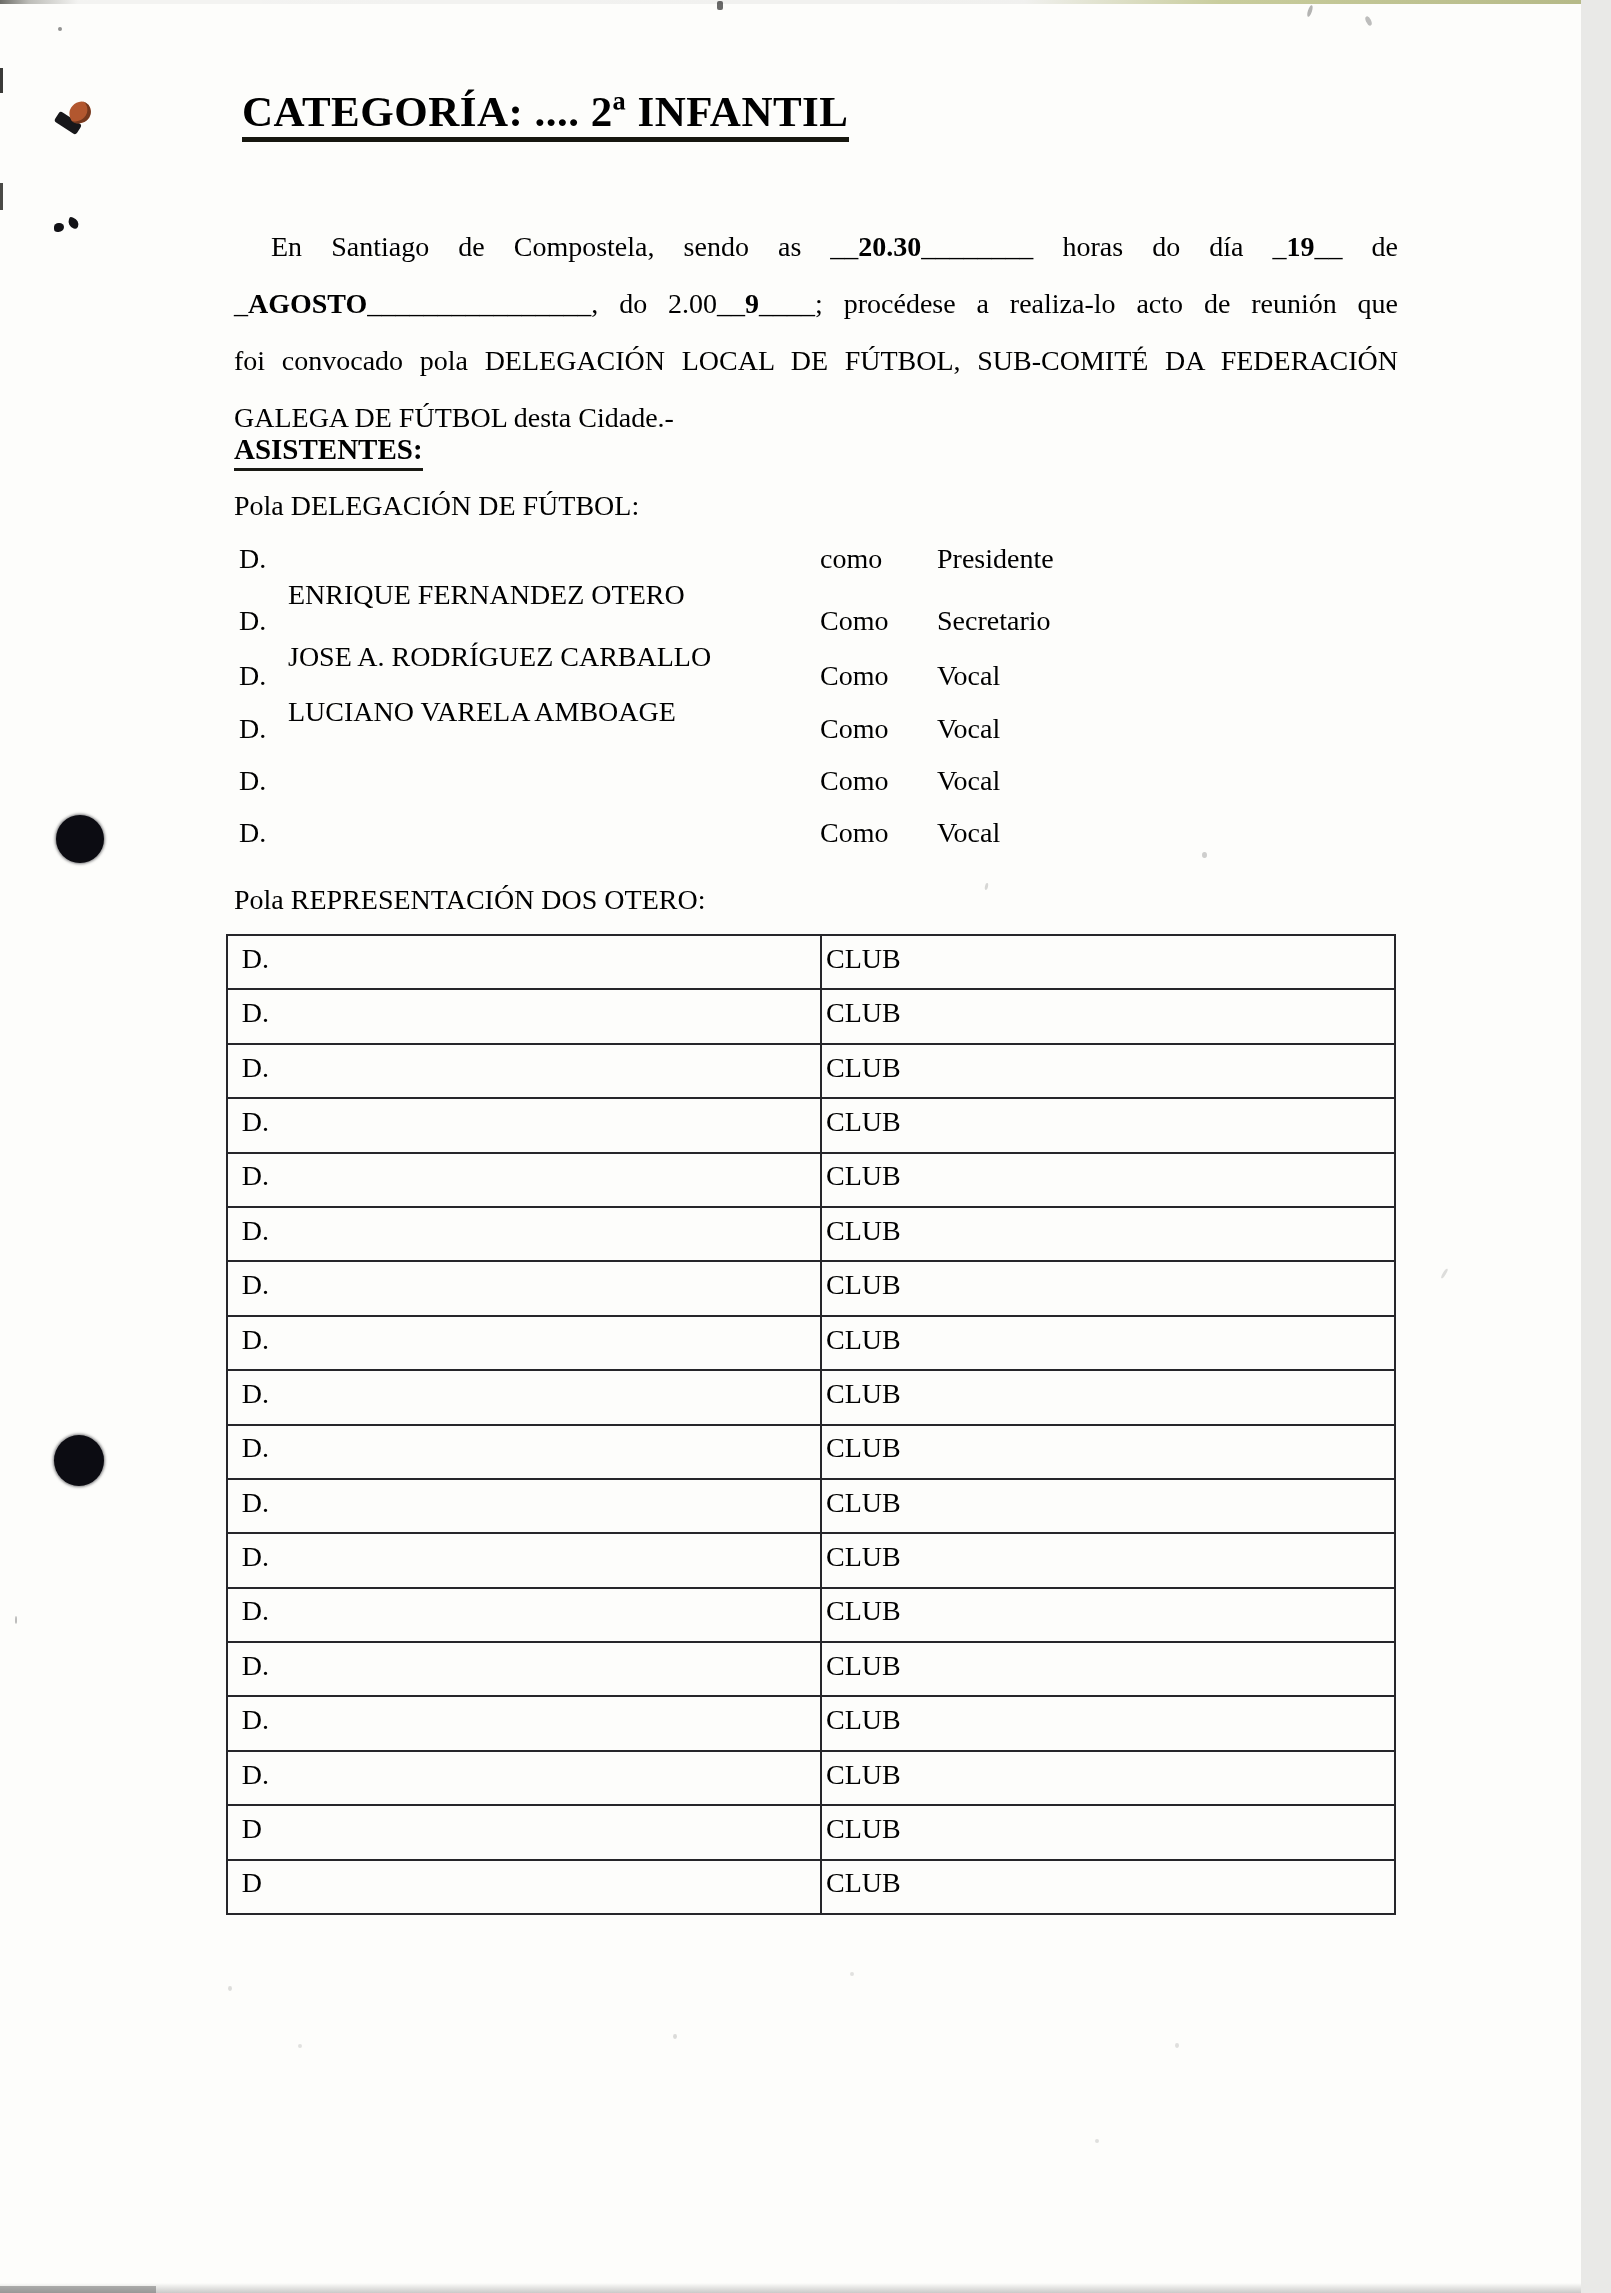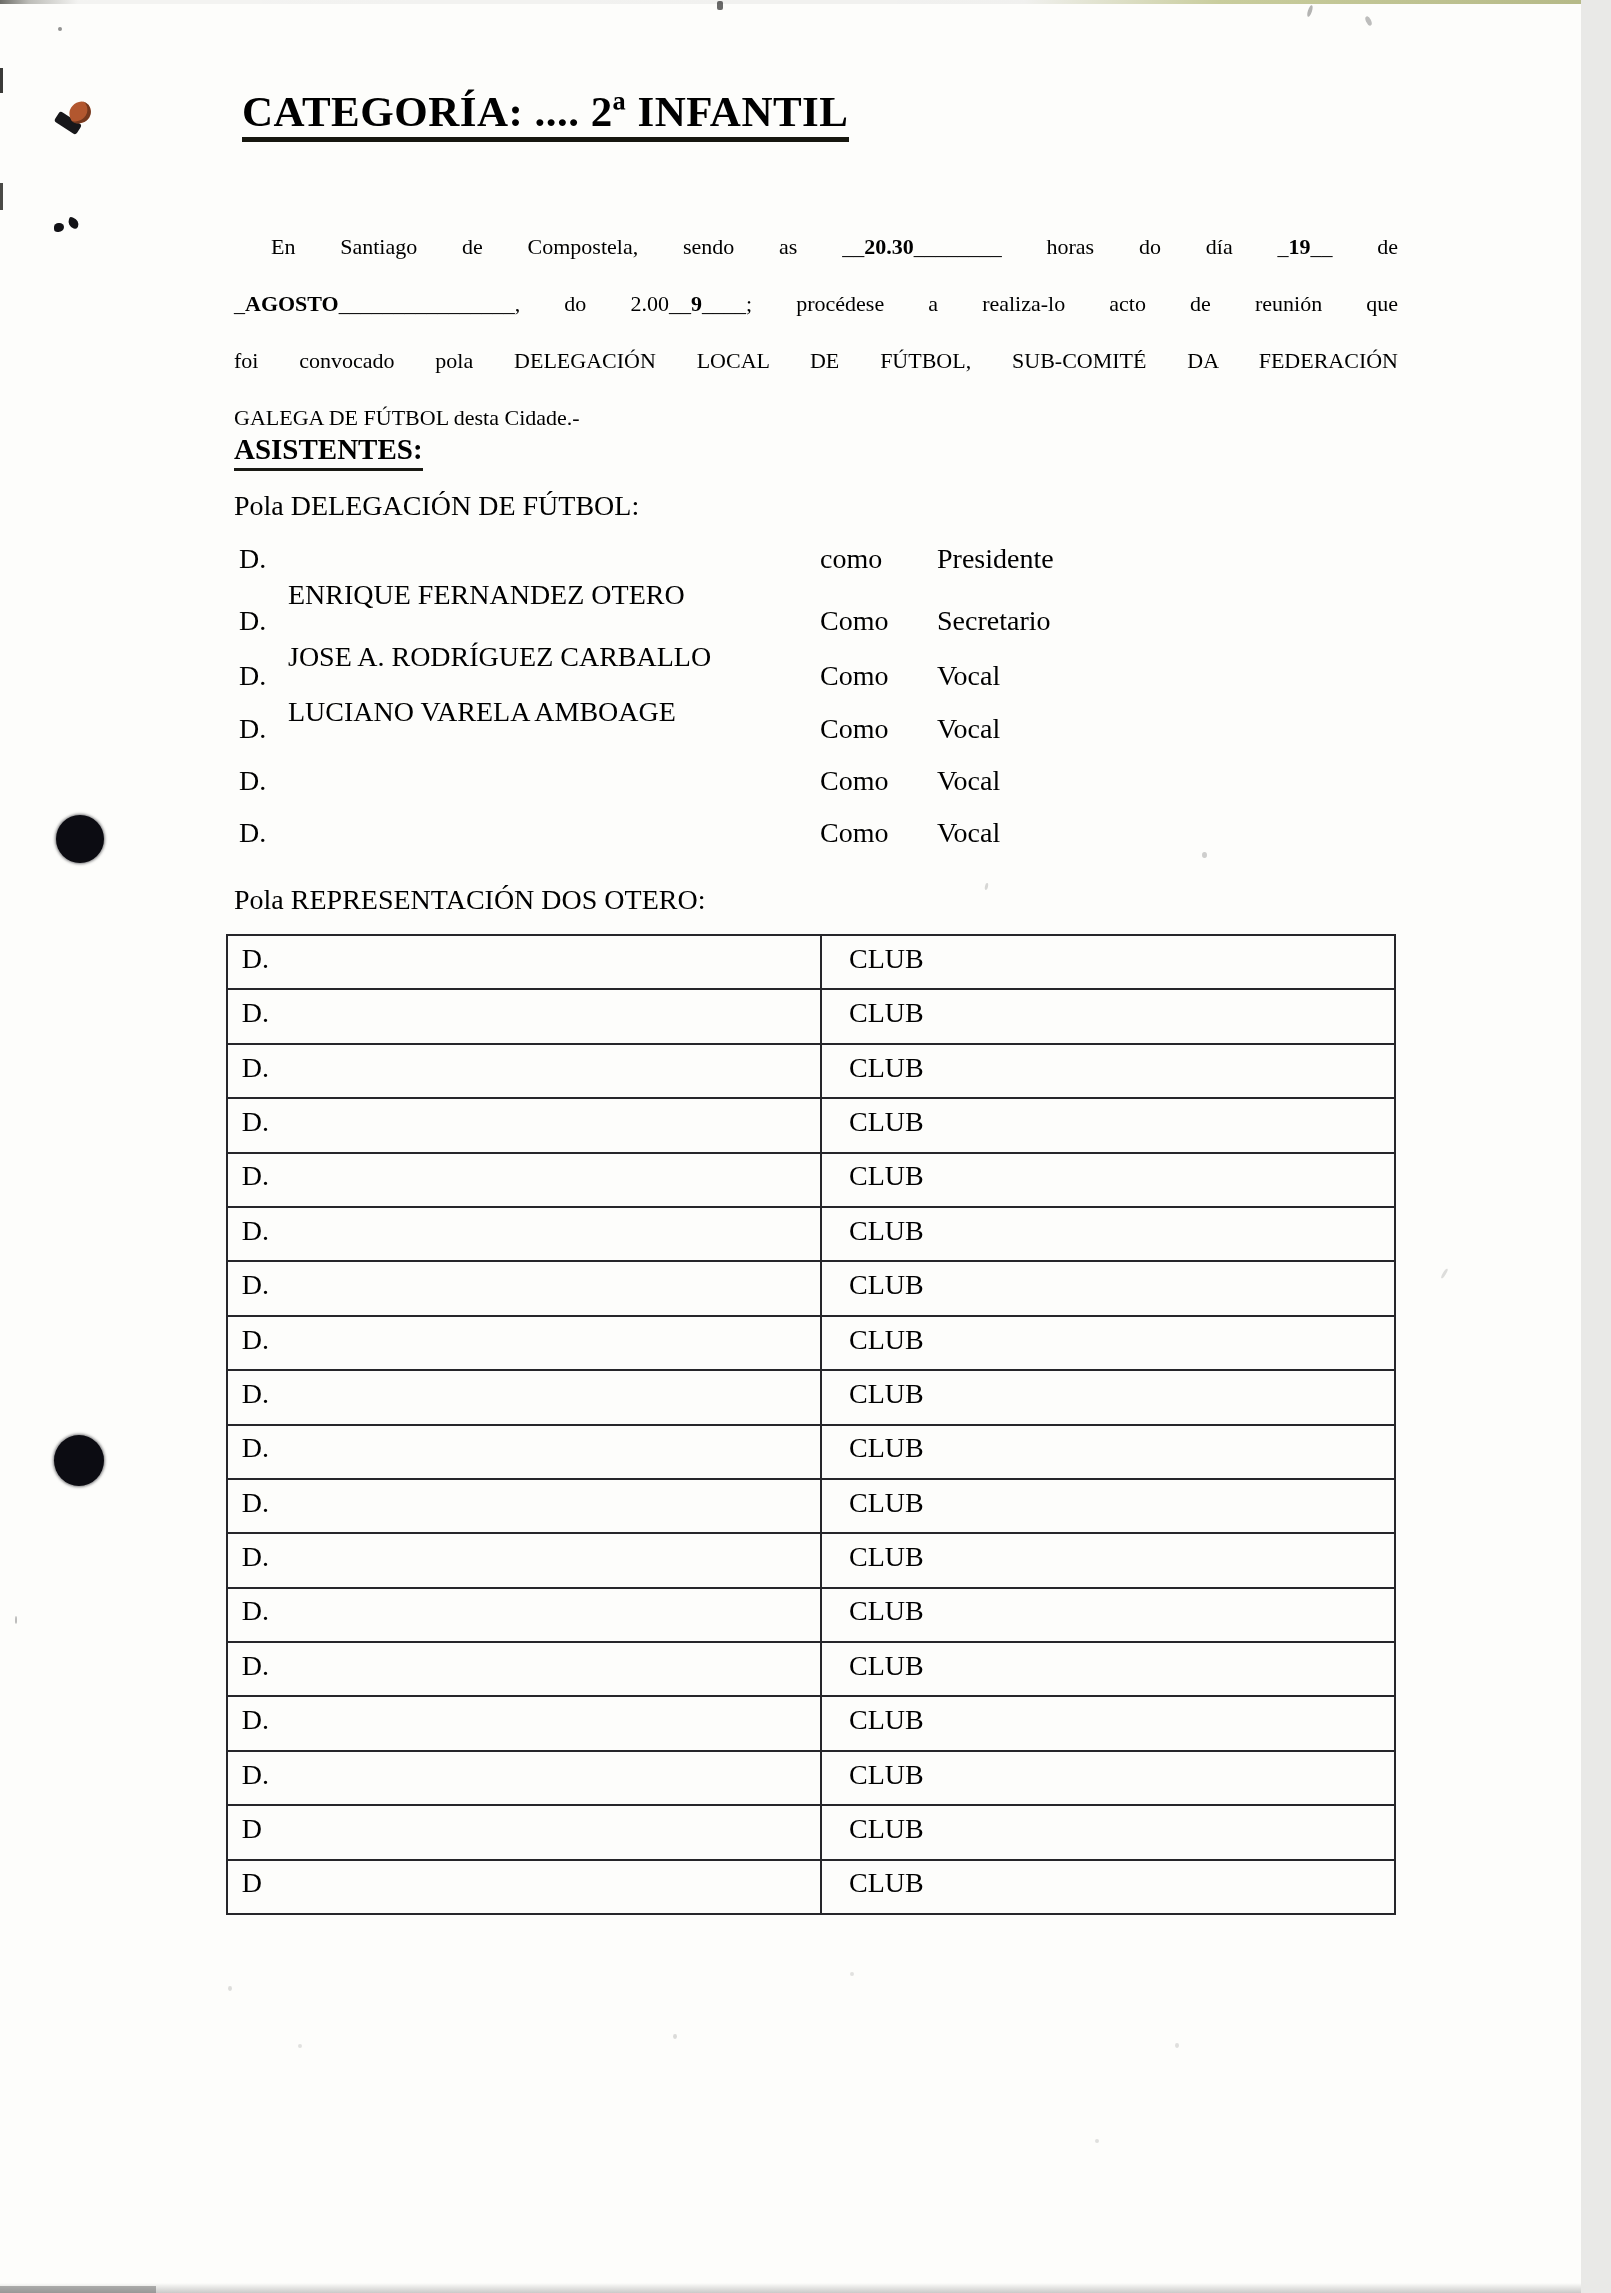--- a/index.html
+++ b/index.html
@@ -16,21 +16,21 @@
   .doc-title{
     display:inline-block;
     font-size:43px;font-weight:bold;line-height:43px;
     letter-spacing:0.5px;
     padding-bottom:3.9px;border-bottom:5.9px solid #17170f;
   }
   .doc-title.t2{margin-top:11.7px;}
   
   .paragraph{position:absolute;left:234px;top:218px;width:1164px;}
   .para-line{
-    font-size:22px;line-height:57px;height:57px;
+    font-size:28px;line-height:57px;height:57px;
     white-space:nowrap;
   }
   .para-line.just{text-align:justify;text-align-last:justify;white-space:normal;}
   .para-line.indent{text-indent:37px;}
   .typed{font-weight:bold;}
   
   .asist-heading{
     position:absolute;left:234px;top:433px;
     display:inline-block;
     font-size:29px;font-weight:bold;line-height:33px;
@@ -47,21 +47,21 @@
   .club-table{
     position:absolute;left:226px;top:934px;width:1170px;height:981px;
     border:2.9px solid #26262a;
     display:flex;flex-direction:column;
     box-sizing:border-box;
   }
   .club-row{flex:1;display:flex;box-sizing:border-box;}
   .club-row + .club-row{border-top:2.9px solid #26262a;}
   .cell{box-sizing:border-box;font-size:28px;line-height:31px;padding:6.8px 0 0 13.7px;}
   .cell-d{width:594px;border-right:2px solid #26262a;}
-  .cell-club{flex:1;padding-left:27px;}
+  .cell-club{flex:1;padding-left:4px;}
   
   .hole-punch{position:absolute;background:#0c0c12;border-radius:50%;box-shadow:0 0 2.9px 1px rgba(12,12,18,.55);}
   .hp1{left:56px;top:815px;width:48px;height:48px;}
   .hp2{left:54px;top:1435px;width:50px;height:51px;}
   .ink-black{position:absolute;left:55px;top:117px;width:26px;height:11.7px;background:#17171a;border-radius:2.9px;transform:rotate(33deg);}
   .ink-orange{position:absolute;left:69px;top:102px;width:21.5px;height:20.5px;background:#b2572f;border-radius:60% 45% 55% 40%;transform:rotate(-15deg);box-shadow:inset -2.9px -2.9px 0 rgba(40,20,10,.45);}
   .dotpair-a{position:absolute;left:54px;top:223px;width:9.8px;height:8.8px;background:#121216;border-radius:50% 50% 60% 40%;}
   .dotpair-b{position:absolute;left:68px;top:218px;width:10.7px;height:9.8px;background:#121216;border-radius:20% 70% 30% 70%;transform:rotate(20deg);}
   .edge-top{position:absolute;left:0;top:0;width:1611px;height:3.9px;
     background:linear-gradient(to right,#6d6d68 0px,#bdbdb8 29px,rgba(0,0,0,.04) 78px,rgba(0,0,0,.05) 1024px,#c9cd9d 1219px,#b4b886 1611px);}

